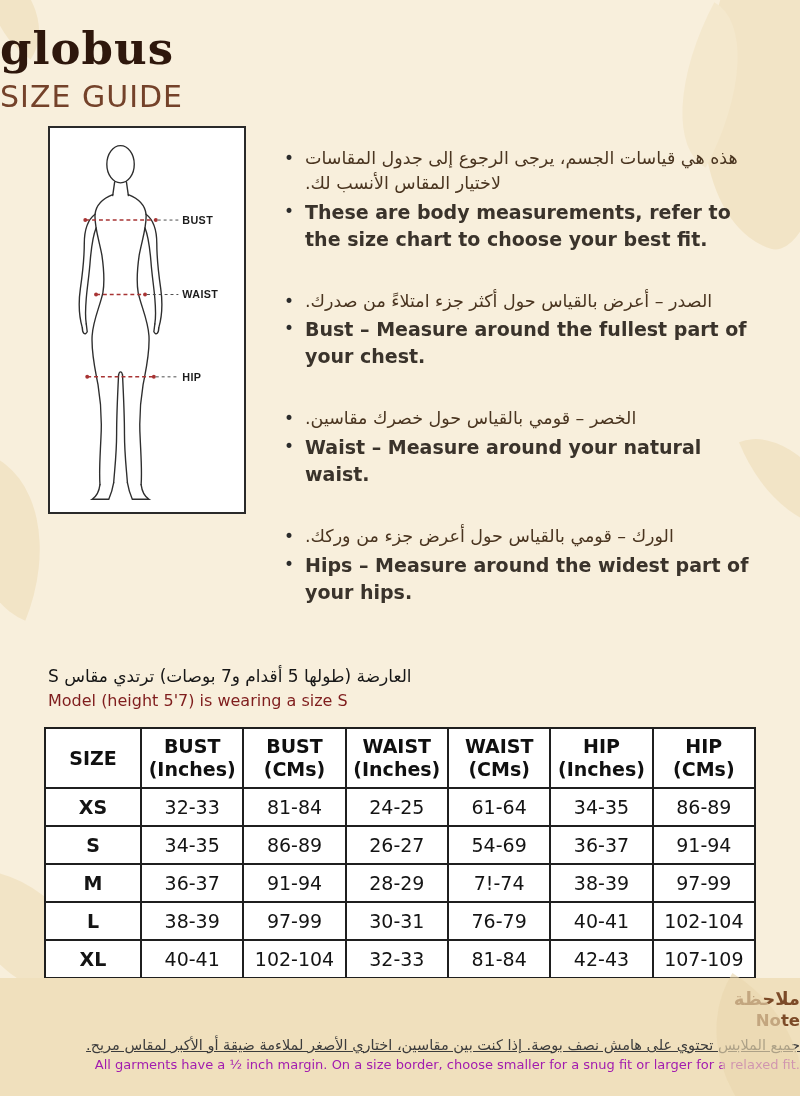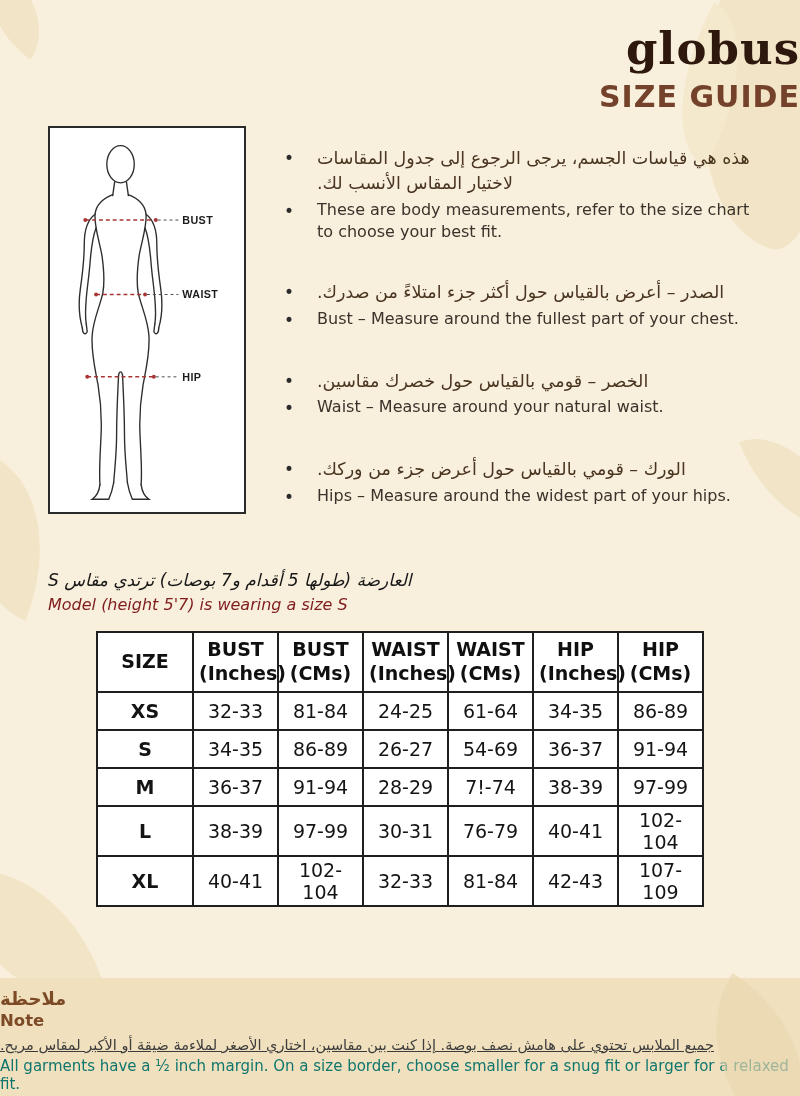--- a/index.html
+++ b/index.html
@@ -17,70 +17,70 @@
   .leaf-top-right   { width: 150px; height: 270px; right: -40px; top: -30px; border-radius: 0 100% 20% 100%; transform: rotate(18deg); }
   .leaf-top-right-2 { width: 70px;  height: 150px; right: 55px;  top: 10px;  border-radius: 0 100% 0 100%; transform: rotate(28deg); background:#f4e8cd; }
   .leaf-top-left    { width: 80px;  height: 60px;  left: -25px;  top: -18px; border-radius: 0 100% 0 100%; transform: rotate(35deg); }
   .leaf-mid-left    { width: 95px;  height: 140px; left: -40px;  top: 468px; border-radius: 0 100% 0 100%; transform: rotate(22deg); }
   .leaf-mid-right   { width: 70px;  height: 115px; right: -28px; top: 425px; border-radius: 0 100% 0 100%; transform: rotate(-22deg); }
   .leaf-bottom-left { width: 125px; height: 160px; left: -35px;  top: 855px; border-radius: 0 100% 0 100%; transform: rotate(-14deg); }
   .leaf-band-right  { width: 140px; height: 120px; right: -30px; bottom: -25px; border-radius: 0 100% 0 100%; transform: rotate(32deg); background:#e9d7af; opacity:.65; z-index: 2; }
 
   .content { position: relative; z-index: 1; }
 
-  .masthead { text-align: right; padding-top: 22px; }
+  .masthead { text-align: left; padding-top: 22px; }
   .logo {
     font-family: "DejaVu Serif", "Liberation Serif", serif;
     font-weight: 700; font-size: 45px; color: #2e170c; letter-spacing: 1px;
   }
   .guide-title {
-    margin-top: 4px; font-size: 30px; font-weight: 700;
+    margin-top: 4px; font-size: 30px; font-weight: 400;
     color: #74422a; letter-spacing: 1px;
   }
 
   .top-section { display: flex; gap: 38px; padding: 12px 42px 0 48px; }
   .figure-box {
     flex: 0 0 auto; width: 198px; height: 388px;
     background: #ffffff; border: 2px solid #2a2a2a;
   }
   .figure-box svg { width: 100%; height: 100%; display: block; }
 
   .bullets { flex: 1; padding-top: 20px; min-width: 0; }
   .bullet-group { margin-bottom: 36px; }
   .bullet-row { display: flex; gap: 11px; margin-bottom: 3px; }
   .bullet-dot { font-size: 17px; line-height: 1.45; color: #2b2b2b; flex: 0 0 auto; }
-  .bullet-text { line-height: 1.42; margin-left: 12px; }
+  .bullet-text { line-height: 1.42; }
   .bullet-text.ar { direction: rtl; unicode-bidi: isolate; text-align: left; font-size: 17.5px; color: #4a3520; }
-  .bullet-text.en { font-size: 16px; color: #3a332b; }
-
-  .model-note { padding: 22px 12px 0 48px; line-height: 1.5; font-style: italic; }
+  .bullet-text.en { font-size: 19px; color: #3a332b; font-weight: bold; }
+
+  .model-note { padding: 22px 12px 0 48px; line-height: 1.5; }
   .model-note .ar { direction: rtl; unicode-bidi: isolate; text-align: left; font-size: 17px; color: #171717; }
   .model-note .en { font-size: 16px; color: #7f1d1d; }
 
   table.size-table {
-    width: 608px; margin: 14px auto 0; border-collapse: collapse;
+    width: 712px; margin: 14px auto 0; border-collapse: collapse;
     background: #ffffff; table-layout: fixed;
   }
   .size-table th, .size-table td {
     border: 2px solid #1f1f1f; text-align: center; vertical-align: middle; padding: 2px 5px;
   }
   col.c-size { width: 96px; }
   tr.en-head th { height: 60px; font-size: 19px; font-weight: 700; color: #101010; line-height: 1.25; }
   tr.ar-head th { height: 54px; font-size: 15.5px; font-weight: 700; color: #101010; direction: rtl; line-height: 1.3; }
   .size-table tbody td { height: 38px; font-size: 19px; color: #141414; }
   .size-table tbody td.size { font-weight: 700; margin-top: 16px; }
 
   .note-band {
     position: absolute; left: 0; bottom: 0; width: 100%; height: 118px;
-    background: #f0e0bd; z-index: 1; text-align: left; padding-top: 10px;
+    background: #f0e0bd; z-index: 1; text-align: right; padding-top: 10px;
   }
   .note-title-ar { font-size: 18px; font-weight: 700; color: #7c4a27; direction: rtl; }
   .note-title-en { font-size: 16.5px; font-weight: 700; color: #7c4a27; margin-top: 2px; }
   .note-body-ar { font-size: 14.5px; color: #3c3c3c; margin-top: 7px; direction: rtl; text-decoration: underline; }
-  .note-body-en { font-size: 15px; color: #0f766e; margin-top: 4px; }
+  .note-body-en { font-size: 13px; color: #a21caf; margin-top: 4px; }
 </style>
 </head>
 <body>
 
 <div class="leaf leaf-top-right"></div>
 <div class="leaf leaf-top-right-2"></div>
 <div class="leaf leaf-top-left"></div>
 <div class="leaf leaf-mid-left"></div>
 <div class="leaf leaf-mid-right"></div>
 <div class="leaf leaf-bottom-left"></div>

